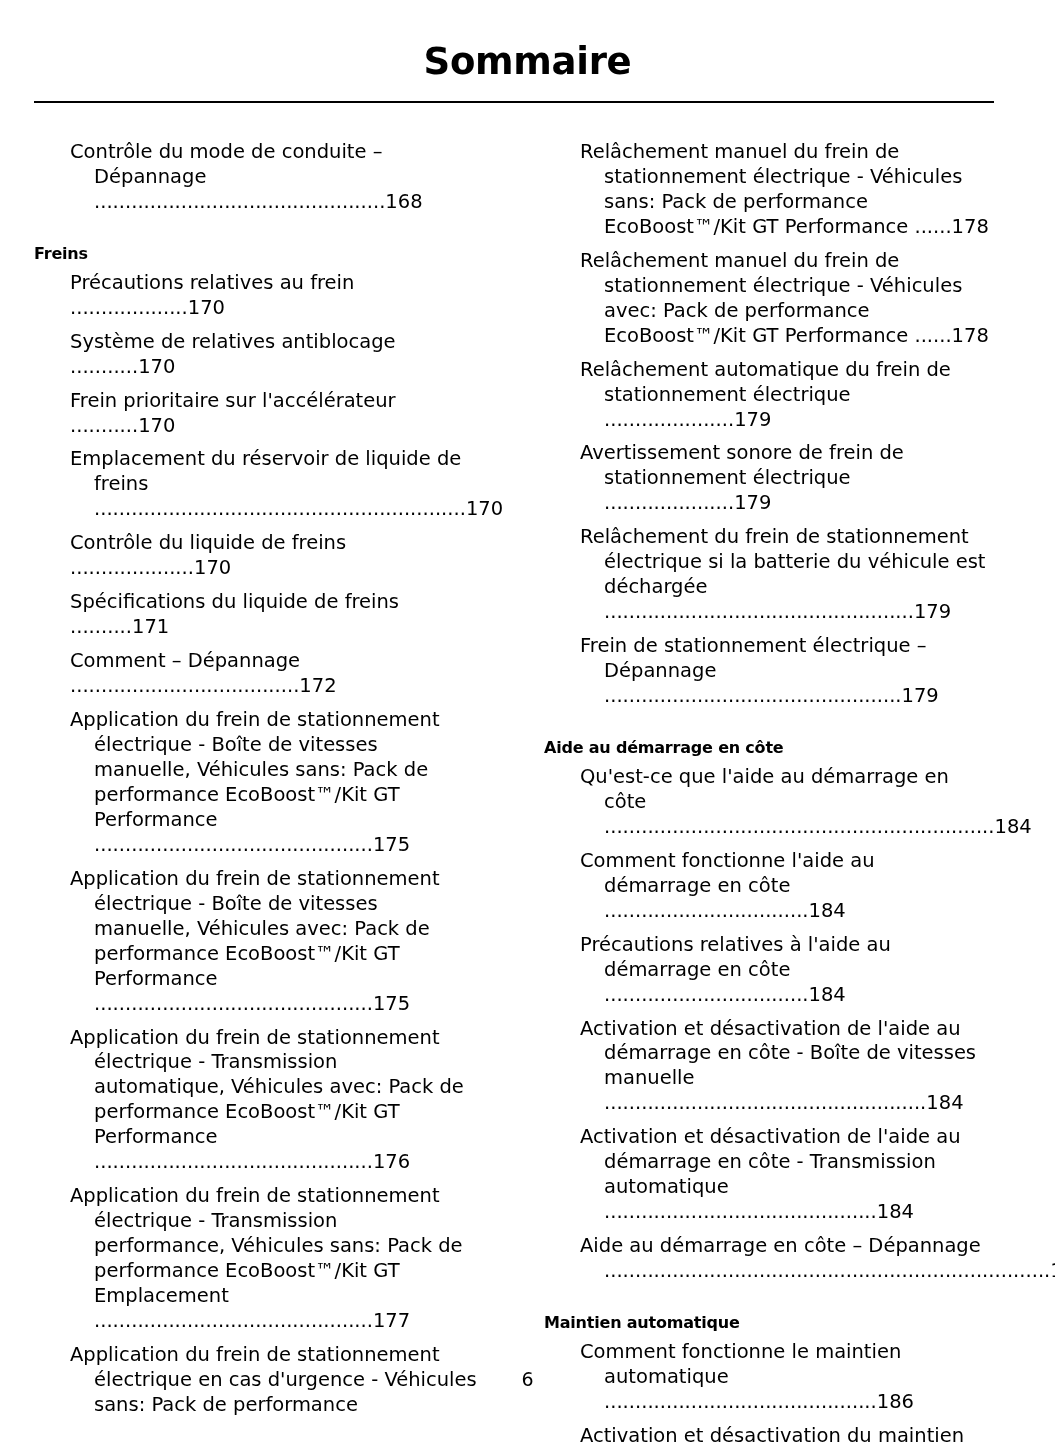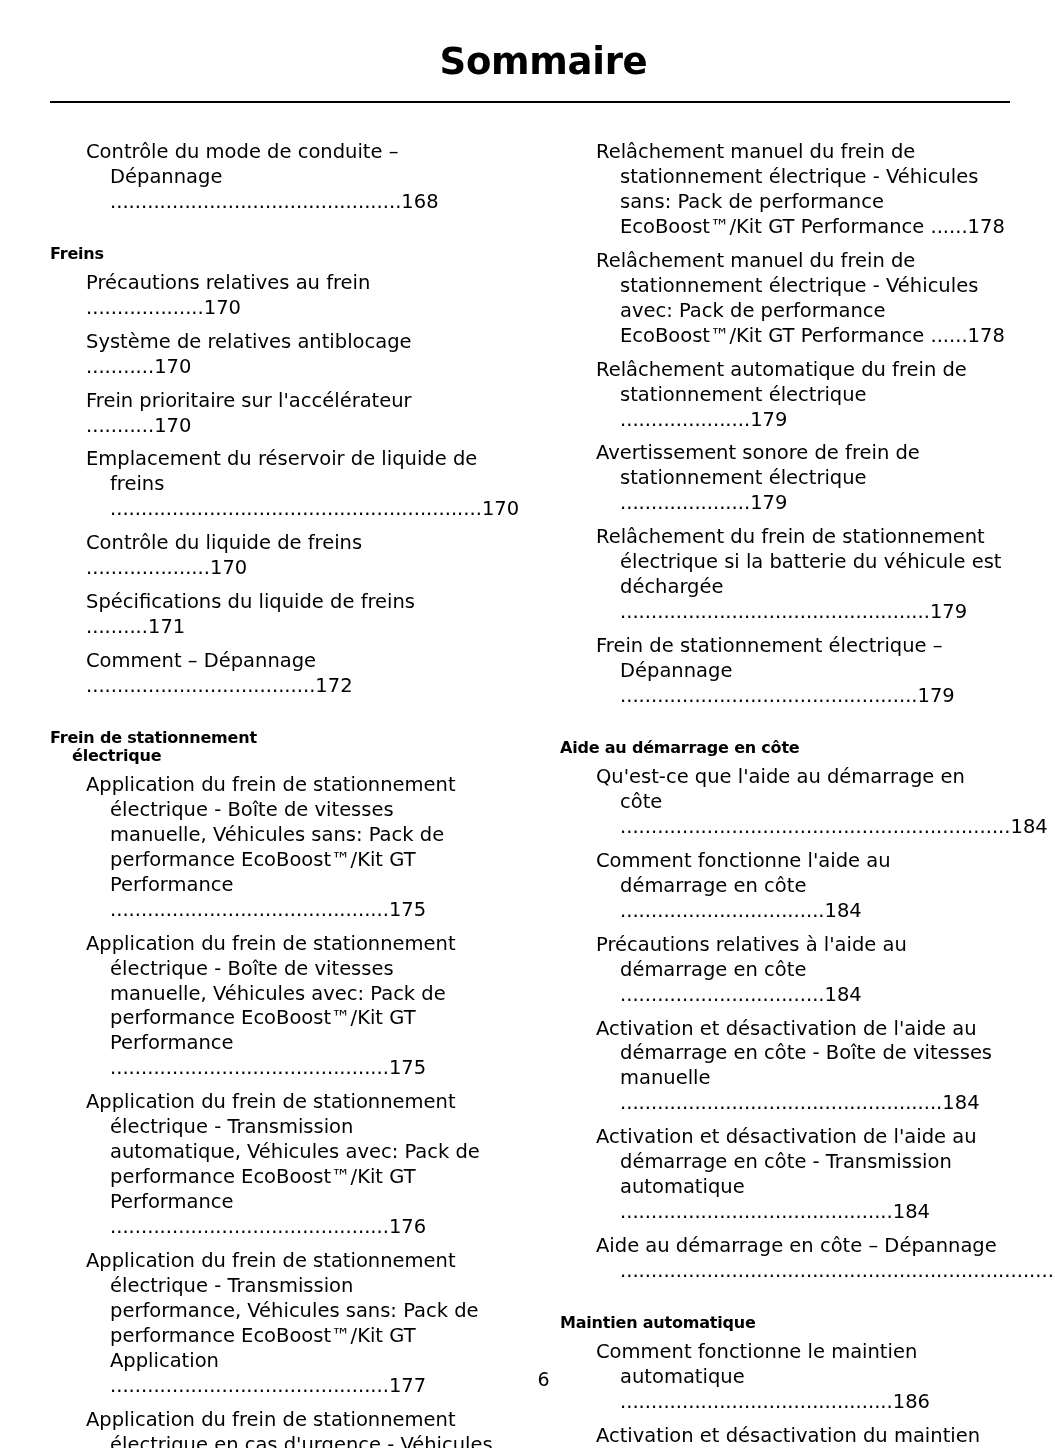--- a/index.html
+++ b/index.html
@@ -10,21 +10,21 @@
     width: 1055px;
     height: 1448px;
     background: #ffffff;
     font-family: "DejaVu Sans", sans-serif;
     color: #000000;
     position: relative;
     overflow: hidden;
   }
   .page {
     position: absolute;
-    left: 16px; top: 0;
+    left: 0; top: 0;
     width: 930px;
     height: 1448px;
   }
   .page-title {
     position: absolute;
     left: 0;
     top: 40px;
     width: 1055px;
     text-align: center;
     font-size: 37px;
@@ -115,21 +115,20 @@
         </div>
         <div class="entry">
           <span class="line">Contrôle du liquide de freins ....................170</span>
         </div>
         <div class="entry">
           <span class="line">Spécifications du liquide de freins ..........171</span>
         </div>
         <div class="entry">
           <span class="line">Comment – Dépannage .....................................172</span>
         </div>
-        <div class="section-heading"><span>Frein de stationnement</span><span class="indent">électrique</span></div>
         <div class="entry">
           <span class="line">Application du frein de stationnement</span>
           <span class="cont">électrique - Boîte de vitesses</span>
           <span class="cont">manuelle, Véhicules sans: Pack de</span>
           <span class="cont">performance EcoBoost™/Kit GT</span>
           <span class="cont">Performance .............................................175</span>
         </div>
         <div class="entry">
           <span class="line">Application du frein de stationnement</span>
           <span class="cont">électrique - Boîte de vitesses</span>
@@ -142,21 +141,21 @@
           <span class="cont">électrique - Transmission</span>
           <span class="cont">automatique, Véhicules avec: Pack de</span>
           <span class="cont">performance EcoBoost™/Kit GT</span>
           <span class="cont">Performance .............................................176</span>
         </div>
         <div class="entry">
           <span class="line">Application du frein de stationnement</span>
           <span class="cont">électrique - Transmission</span>
           <span class="cont">performance, Véhicules sans: Pack de</span>
           <span class="cont">performance EcoBoost™/Kit GT</span>
-          <span class="cont">Application  .............................................177</span>
+          <span class="cont">Emplacement  .............................................177</span>
         </div>
         <div class="entry">
           <span class="line">Application du frein de stationnement</span>
           <span class="cont">électrique en cas d'urgence - Véhicules</span>
           <span class="cont">sans: Pack de performance</span>
         </div>
       </div>
     <div class="col" id="right-col">
         <div class="entry">
           <span class="line">Relâchement manuel du frein de</span>

